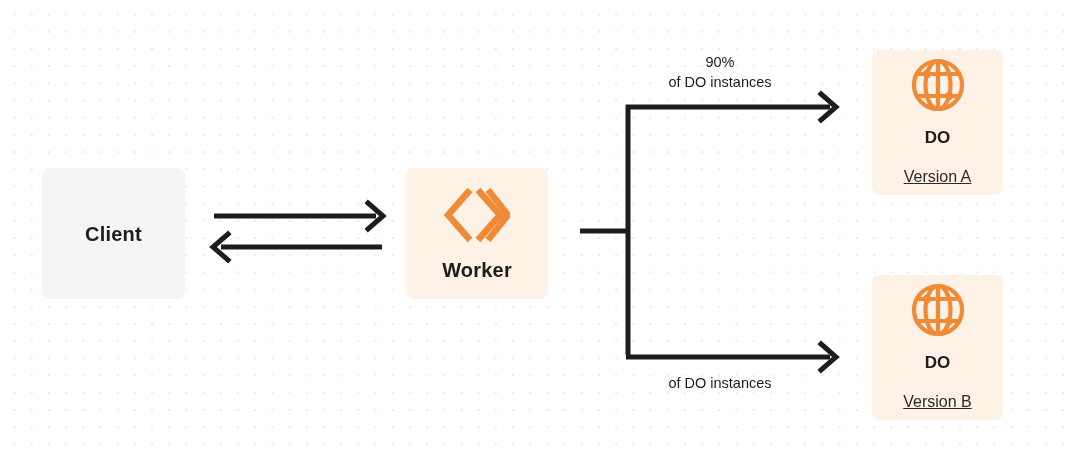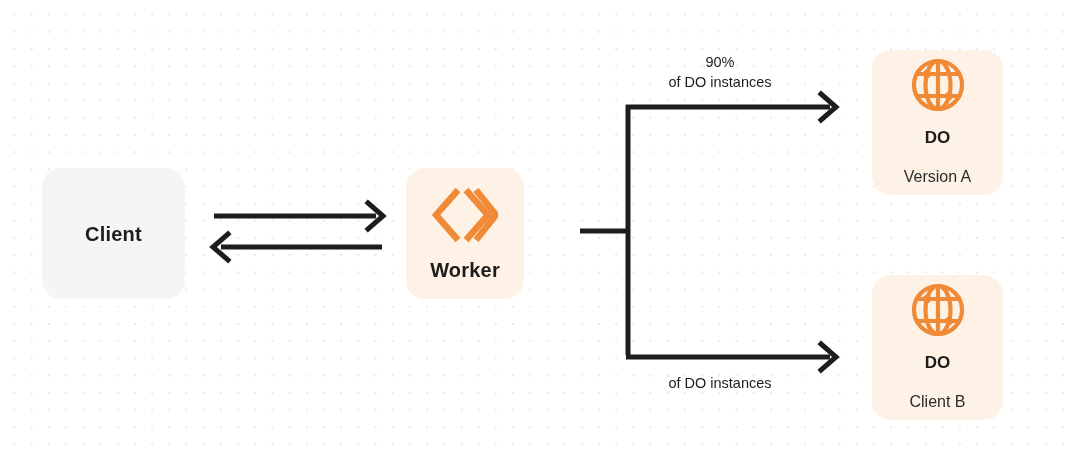--- a/index.html
+++ b/index.html
@@ -33,35 +33,35 @@
     pointer-events: none;
   }
 
   .node {
     position: absolute;
     box-sizing: border-box;
     display: flex;
     flex-direction: column;
     align-items: center;
     justify-content: center;
-    border-radius: 19px;
+    border-radius: 8px;
   }
 
   .node-client {
     left: 42px;
     top: 168px;
     width: 143px;
     height: 131px;
     background-color: #f4f5f7;
   }
 
   .node-worker {
     left: 406px;
     top: 168px;
-    width: 118px;
+    width: 142px;
     height: 131px;
     background-color: #fdf2e5;
   }
 
   .node-do-a {
     left: 872px;
     top: 50px;
     width: 131px;
     height: 145px;
     background-color: #fdf2e5;
@@ -89,20 +89,21 @@
     color: #1d1d1b;
     line-height: 1.25;
   }
 
   .node-subtitle {
     font-size: 16px;
     font-weight: normal;
     color: #2b2b2b;
     line-height: 1.3;
     margin-top: 18px;
+    text-decoration: underline;
   }
 
   .icon-worker {
     width: 66px;
     height: 58px;
     margin-bottom: 14px;
   }
 
   .icon-globe {
     width: 56px;
@@ -202,21 +203,21 @@
         <circle cx="28" cy="28" r="24" fill="none" stroke="#f08a37" stroke-width="4.2"></circle>
         <line x1="28" y1="4" x2="28" y2="52" stroke="#f08a37" stroke-width="4.2"></line>
         <line x1="5" y1="17" x2="51" y2="17" stroke="#f08a37" stroke-width="4.2"></line>
         <line x1="5" y1="39" x2="51" y2="39" stroke="#f08a37" stroke-width="4.2"></line>
         <ellipse cx="28" cy="28" rx="12.5" ry="24" fill="none" stroke="#f08a37" stroke-width="4.2"></ellipse>
         <circle cx="17" cy="17" r="4.2" fill="#f08a37"></circle>
         <circle cx="39" cy="39" r="4.2" fill="#f08a37"></circle>
       </svg>
     </span>
     <div class="node-title-small">DO</div>
-    <div class="node-subtitle">Client B</div>
+    <div class="node-subtitle">Version B</div>
   </div>
 
   <div class="edge-label edge-label-top">
     <div>90%</div>
     <div>of DO instances</div>
   </div>
 
   <div class="edge-label edge-label-bottom">
     <div>of DO instances</div>
   </div>

